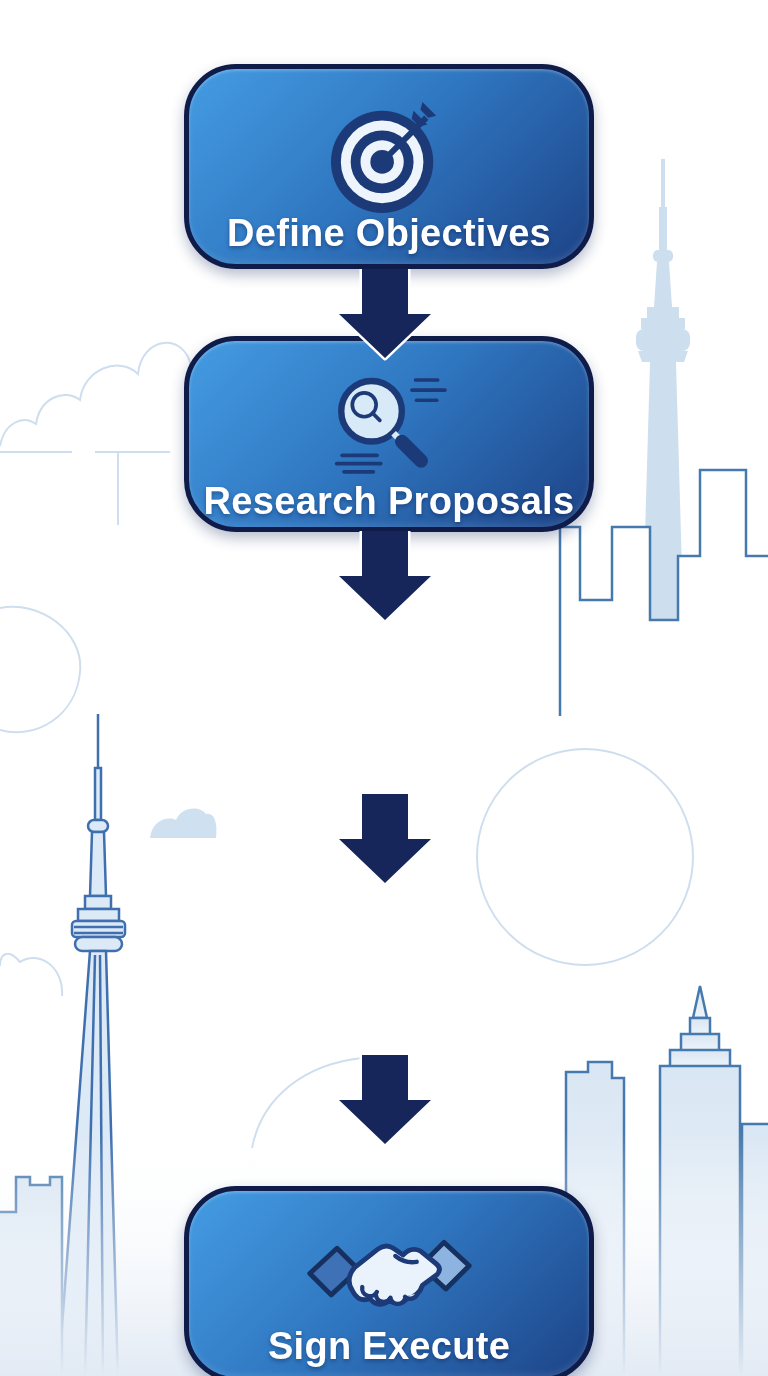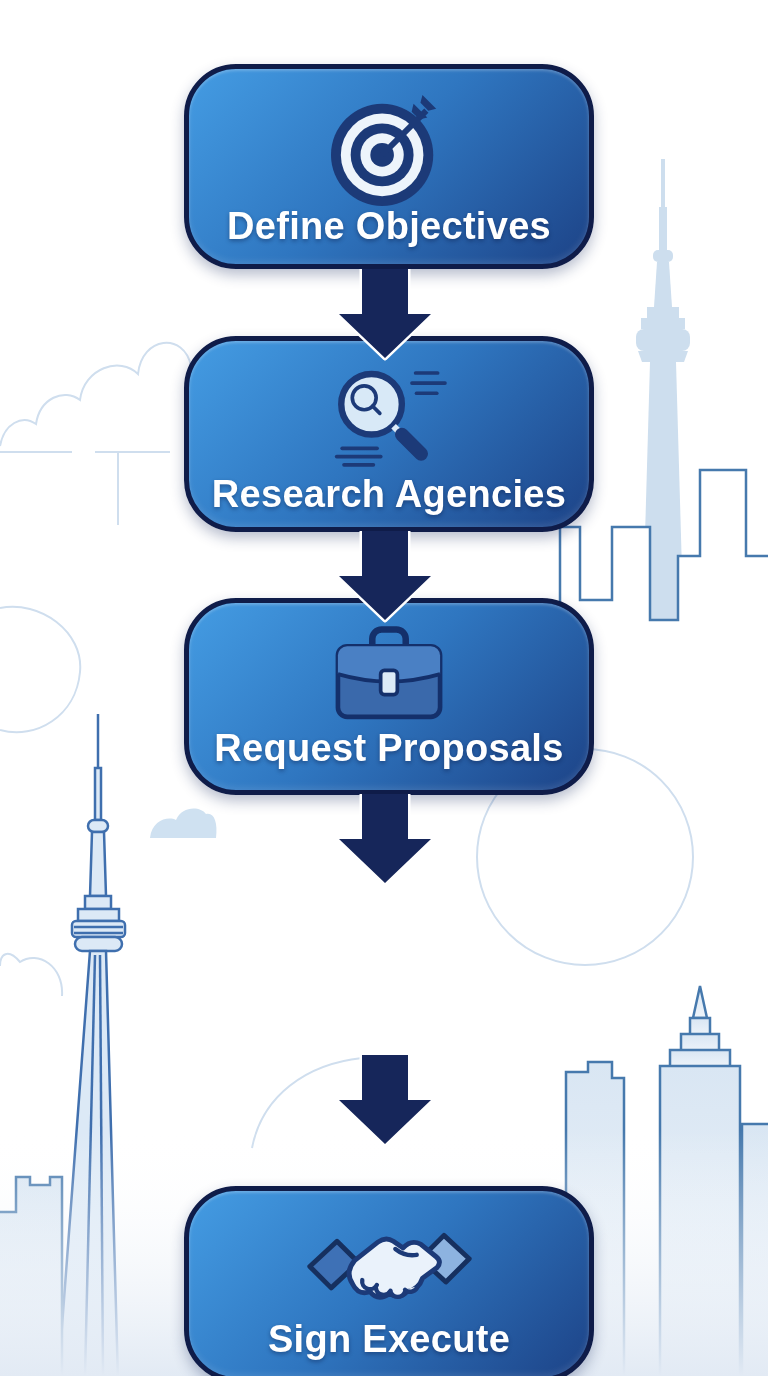--- a/index.html
+++ b/index.html
@@ -7,21 +7,21 @@
     position:relative;width:768px;height:1376px;overflow:hidden;background:#ffffff;
     font-family:"Liberation Sans",sans-serif;
   }
   .bg{position:absolute;left:0;top:0;width:768px;height:1376px;z-index:0;}
   .step{
     position:absolute;left:184px;width:410px;box-sizing:border-box;
     border:5px solid #0f1c49;border-radius:52px;
     background:linear-gradient(135deg,#449ce3 0%,#2f76c0 48%,#1d4387 100%);
     box-shadow:0 6px 14px rgba(16,35,90,.30), inset 0 2px 3px rgba(255,255,255,.22), inset 0 -3px 6px rgba(255,255,255,.10);
     display:flex;flex-direction:column;align-items:center;justify-content:space-between;
-    padding:21px 10px 20px;z-index:1;
+    padding:28px 10px 20px;z-index:1;
   }
   .icon{flex:0 0 auto;display:flex;align-items:center;justify-content:center;}
   .icon svg{display:block;}
   .label{
     color:#ffffff;font-size:38px;font-weight:700;letter-spacing:.3px;white-space:nowrap;
     text-shadow:0 2px 4px rgba(8,20,60,.40);line-height:1.1;
   }
   .arrow{position:absolute;left:330px;width:110px;height:94px;z-index:2;}
 </style>
 </head>
@@ -133,39 +133,27 @@
         <g stroke="#1c3a78" stroke-width="4" stroke-linecap="round">
           <line x1="104" y1="12" x2="128" y2="12"></line>
           <line x1="100" y1="23" x2="136" y2="23"></line>
           <line x1="105" y1="34" x2="127" y2="34"></line>
           <line x1="24" y1="94" x2="62" y2="94"></line>
           <line x1="18" y1="103" x2="66" y2="103"></line>
           <line x1="26" y1="112" x2="58" y2="112"></line>
         </g>
       </svg>
     </div>
-    <div class="label">Research Agencies</div>
+    <div class="label">Research Proposals</div>
   </div>
 
   <svg class="arrow" style="top:530px;" viewBox="0 0 110 94">
     <path d="M32,1 V46 H9 L55,90 L101,46 H78 V1" fill="#16265a" stroke="#ffffff" stroke-width="5" stroke-linejoin="round" paint-order="stroke"></path>
   </svg>
 
-  <div class="step" style="top:598px;height:197px;">
-    <div class="icon">
-      <svg width="140" height="104" viewBox="0 0 150 112">
-        <path d="M57,24 V16 a10,10 0 0 1 10,-10 h16 a10,10 0 0 1 10,10 v8" fill="none" stroke="#14306b" stroke-width="7"></path>
-        <rect x="20" y="24" width="110" height="76" rx="10" fill="#3a69ab" stroke="#14306b" stroke-width="5"></rect>
-        <path d="M20,34 a10,10 0 0 1 10,-10 h90 a10,10 0 0 1 10,10 v20 q-55,16 -110,0 z" fill="#4a80c4"></path>
-        <path d="M20,54 q55,16 110,0" fill="none" stroke="#14306b" stroke-width="4"></path>
-        <rect x="66" y="50" width="18" height="26" rx="4" fill="#dcebf8" stroke="#14306b" stroke-width="4"></rect>
-      </svg>
-    </div>
-    <div class="label">Request Proposals</div>
-  </div>
 
   <svg class="arrow" style="top:793px;" viewBox="0 0 110 94">
     <path d="M32,1 V46 H9 L55,90 L101,46 H78 V1" fill="#16265a" stroke="#ffffff" stroke-width="5" stroke-linejoin="round" paint-order="stroke"></path>
   </svg>
 
 
   <svg class="arrow" style="top:1054px;" viewBox="0 0 110 94">
     <path d="M32,1 V46 H9 L55,90 L101,46 H78 V1" fill="#16265a" stroke="#ffffff" stroke-width="5" stroke-linejoin="round" paint-order="stroke"></path>
   </svg>
 

